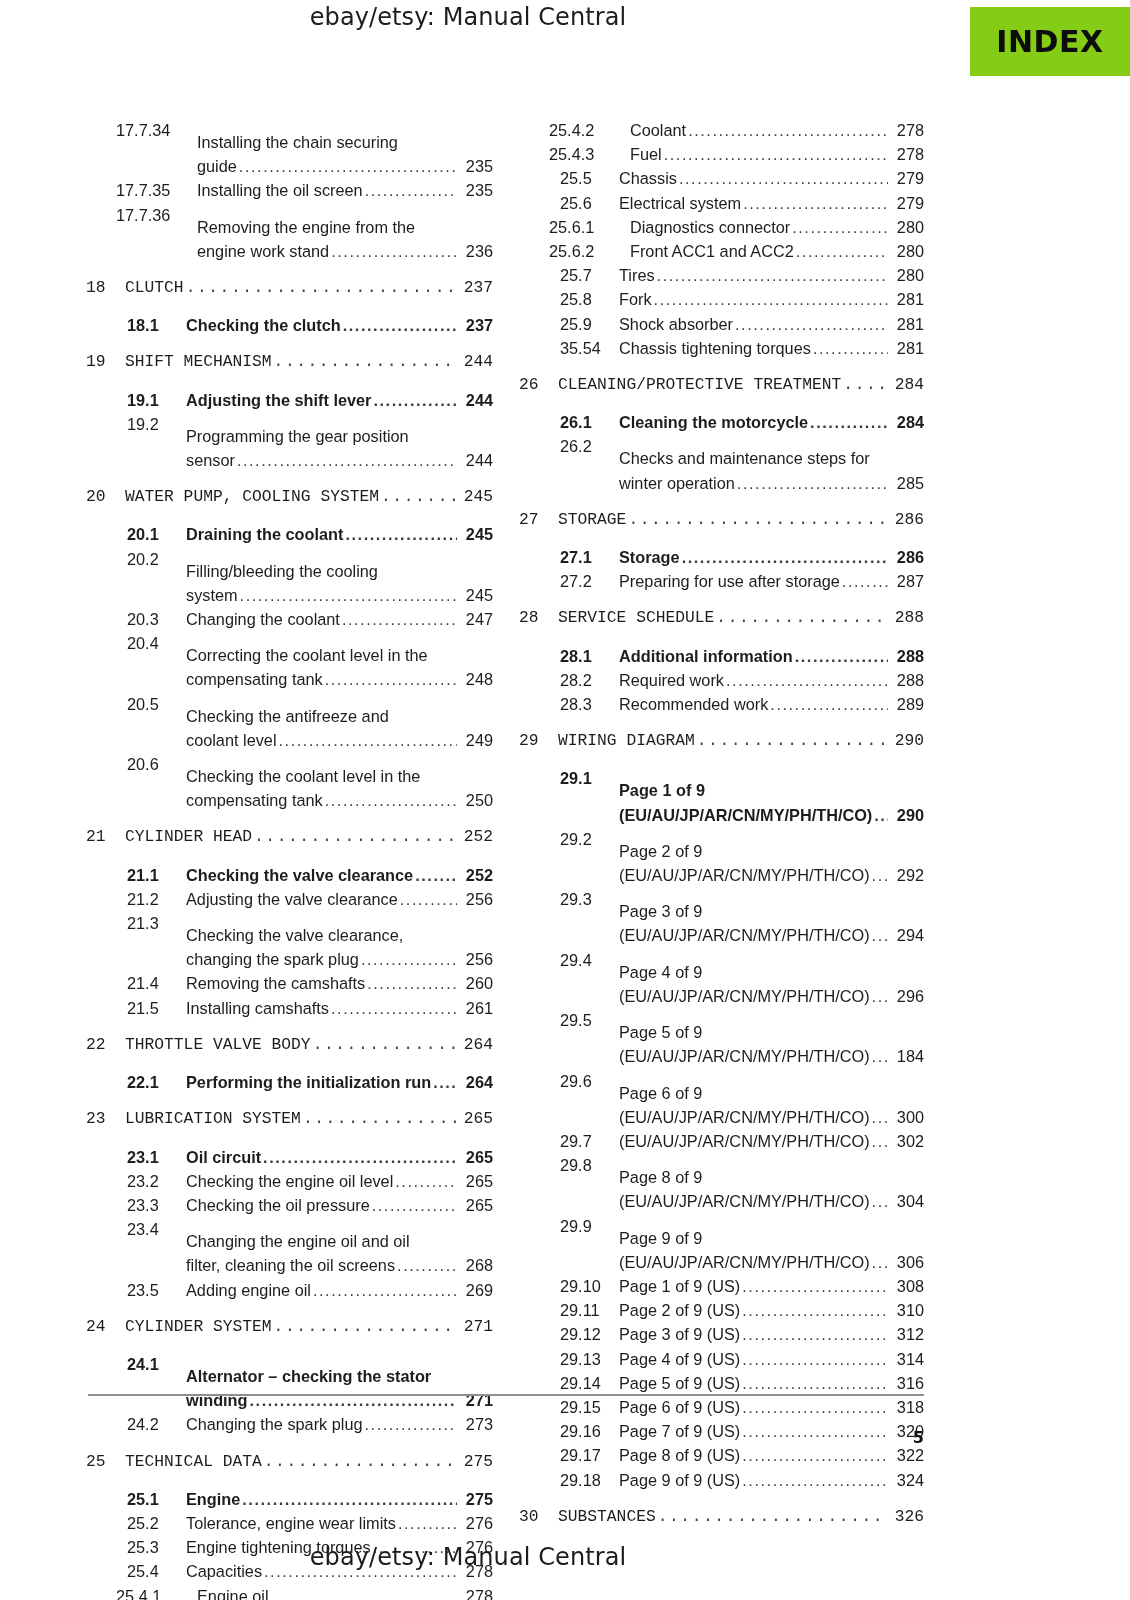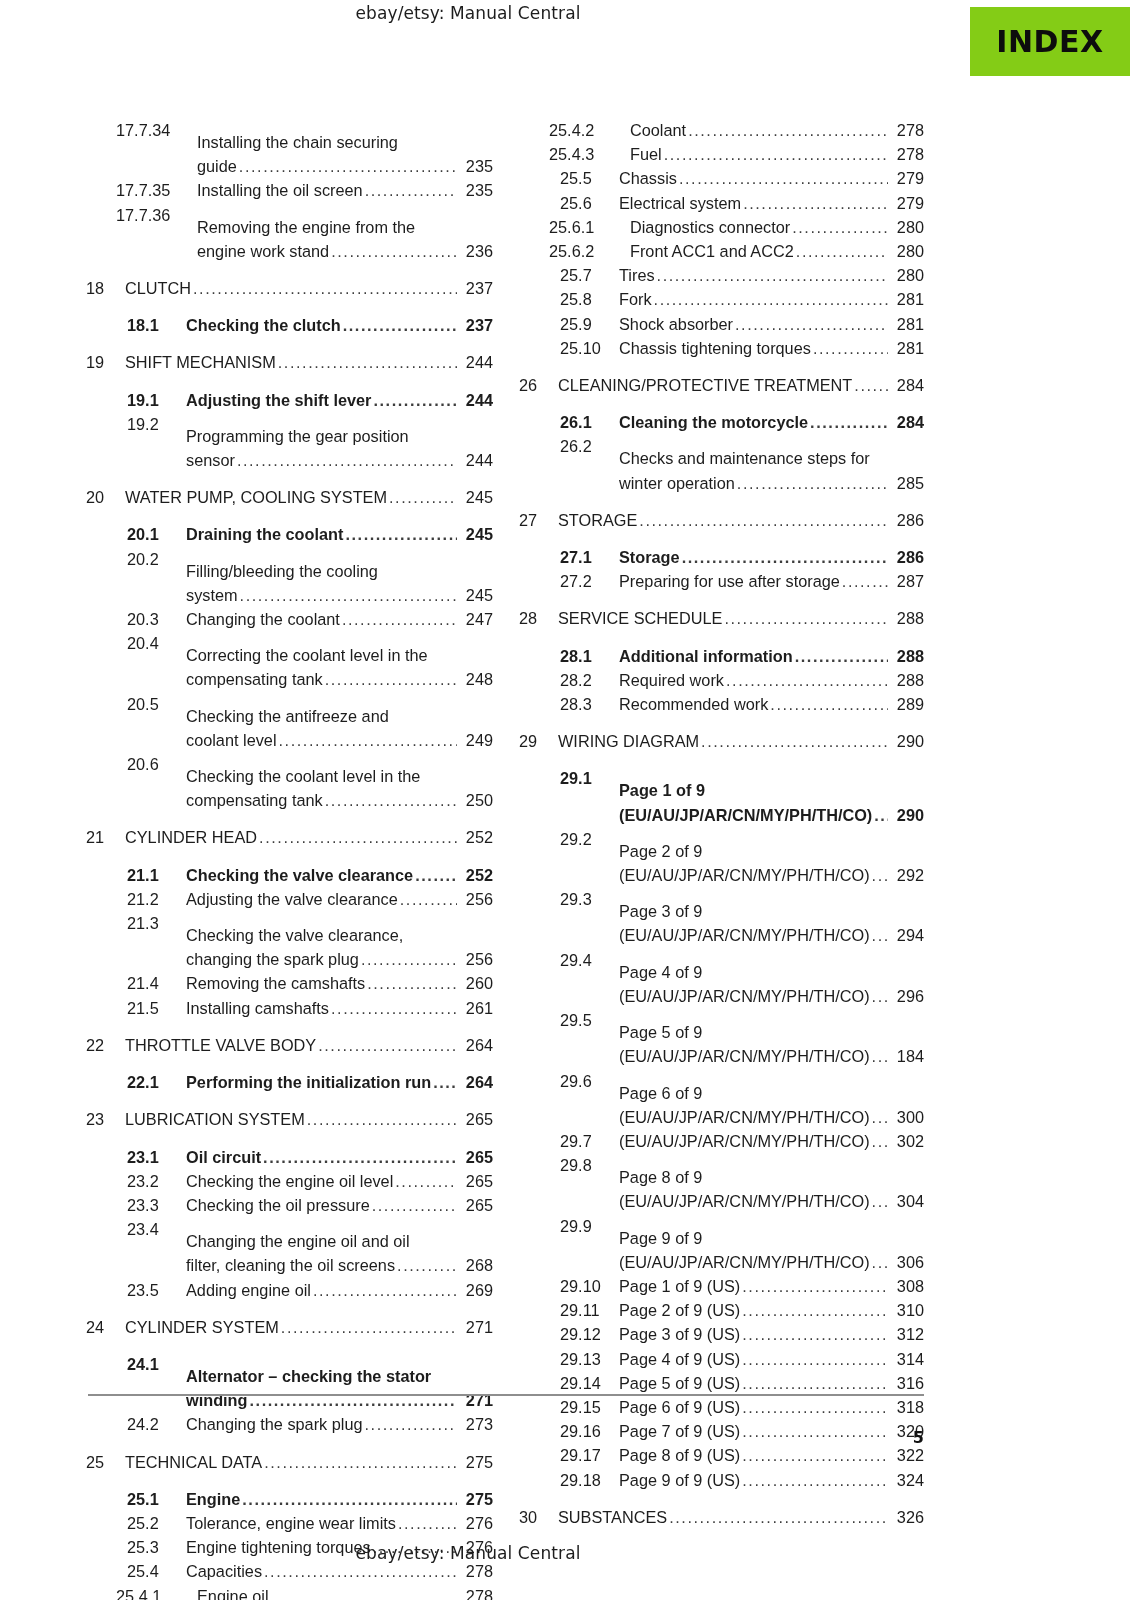--- a/index.html
+++ b/index.html
@@ -17,21 +17,21 @@
     overflow: hidden;
   }
 
   
   .watermark {
     position: absolute;
     left: 0;
     width: 936px;
     text-align: center;
     font-family: "DejaVu Sans", sans-serif;
-    font-size: 17px;
+    font-size: 24px;
     color: #1d1d1d;
     letter-spacing: 0.1px;
   }
   .watermark-top  { top: 3px; }
   .watermark-bottom { top: 1543px; }
 
   
   .index-tab {
     position: absolute;
     left: 970px;
@@ -67,21 +67,21 @@
 
   
   .entry {
     display: flex;
     align-items: flex-start;
     width: 100%;
     font-size: 16.3px;
     line-height: 24.2px;
     color: #1d1d1d;
   }
-  .entry.lvl1 { margin-top: 13px; }
+  .entry.lvl1 { margin-top: 13px; font-family: Liberation Mono, monospace; }
   .entry.lvl1 + .entry.lvl2,
   .entry.lvl1 + .entry.lvl3 { margin-top: 13px; font-weight: bold; }
 
   .num {
     flex: 0 0 auto;
     text-align: left;
     white-space: nowrap;
   }
   .lvl1 > .num { width: 39px; }
   .lvl2 > .num { width: 59px; margin-left: 41px; }
@@ -622,21 +622,21 @@
         <div class="num">25.9</div>
         <div class="body-cell">
           <div class="row-line">
             <span class="txt">Shock absorber</span>
             <span class="dots">........................................................................................................................</span>
             <span class="pg">281</span>
           </div>
         </div>
       </div>
       <div class="entry lvl2">
-        <div class="num">25.10</div>
+        <div class="num">35.54</div>
         <div class="body-cell">
           <div class="row-line">
             <span class="txt">Chassis tightening torques</span>
             <span class="dots">........................................................................................................................</span>
             <span class="pg">281</span>
           </div>
         </div>
       </div>
       <div class="entry lvl1">
         <div class="num">26</div>

